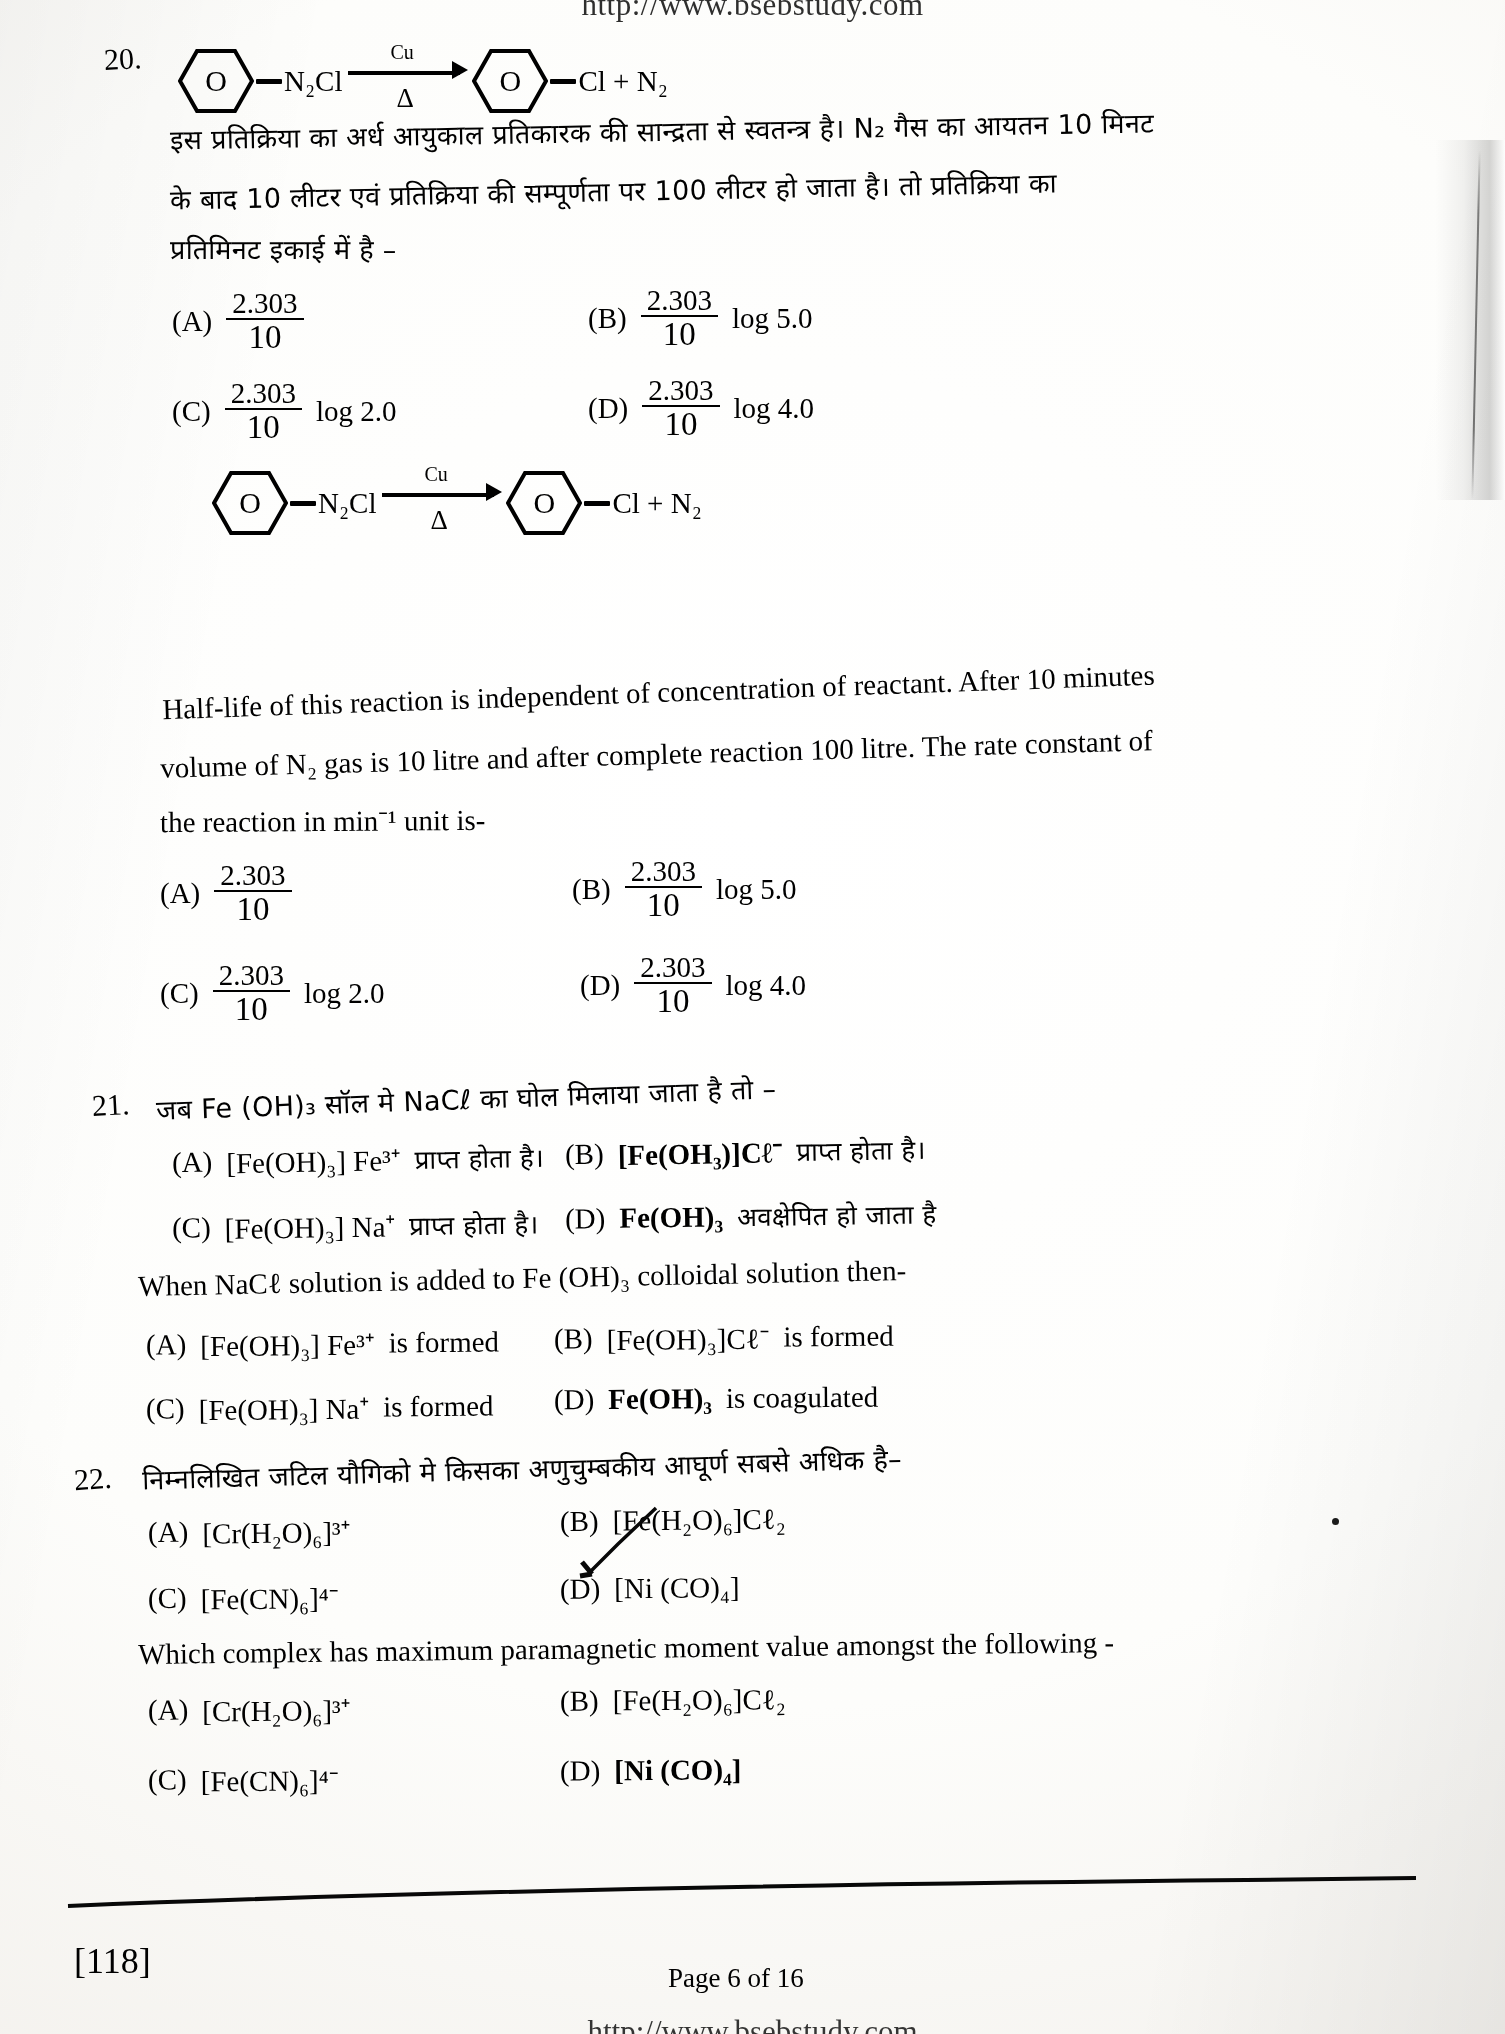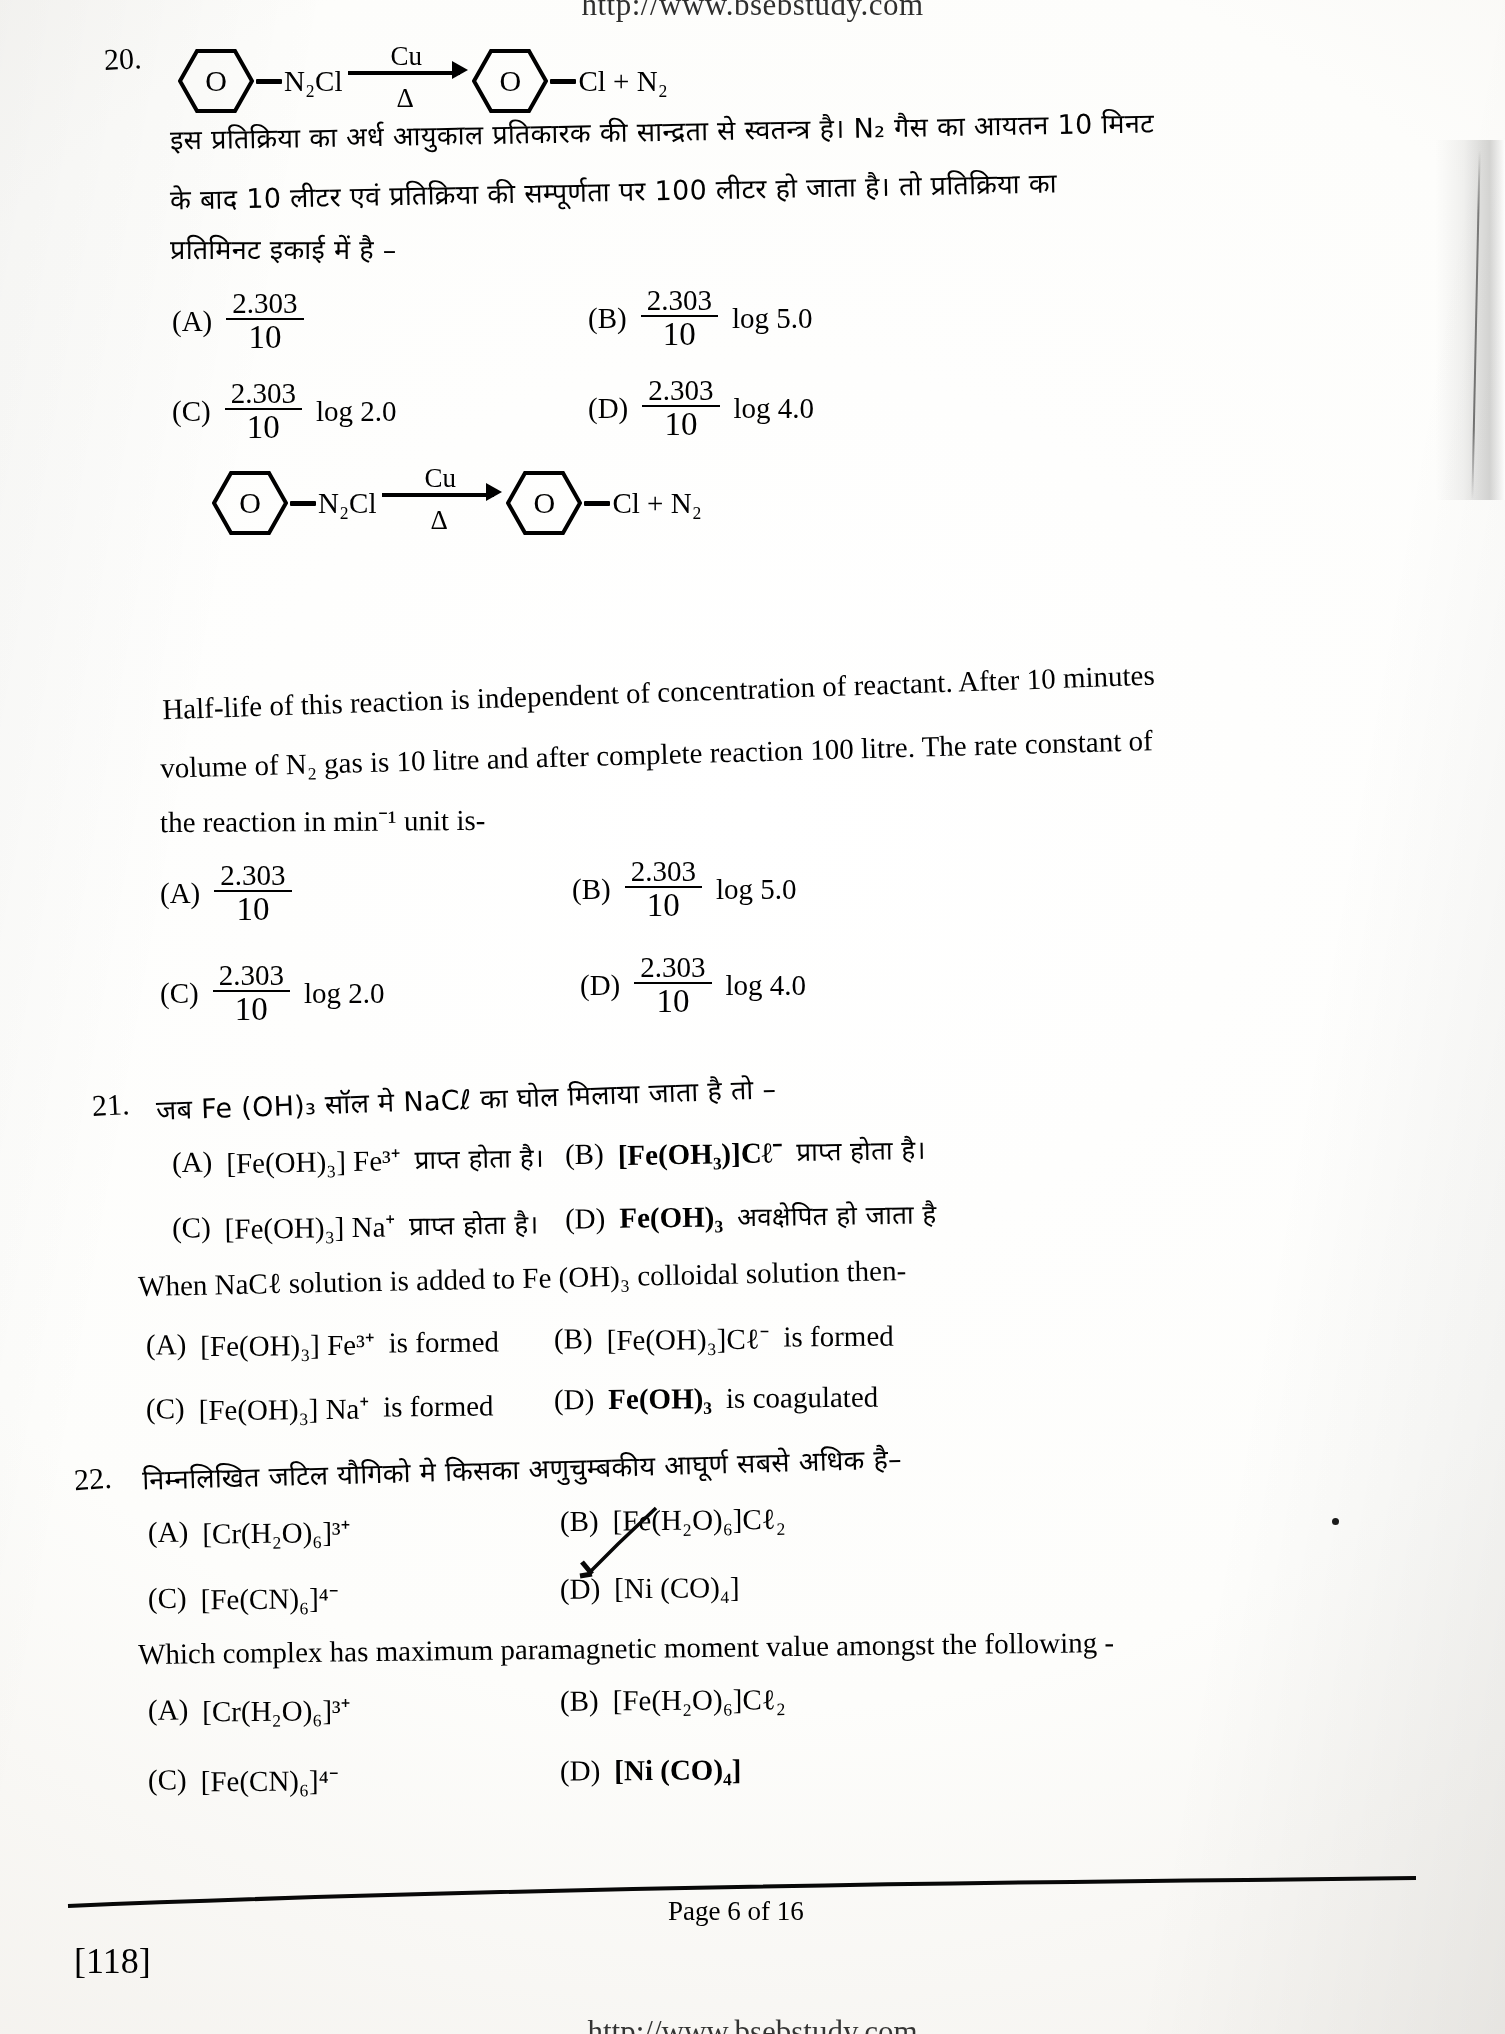--- a/index.html
+++ b/index.html
@@ -80,21 +80,21 @@
     width:76px;height:66px;position:relative;display:inline-block;
   }
   .hex svg{display:block;}
   .hexO{
     position:absolute;left:0;top:0;width:76px;height:66px;
     display:flex;align-items:center;justify-content:center;
     font-family:"Liberation Serif", serif;font-size:30px;
   }
   .bondline{width:26px;height:5px;background:#000;margin:0 2px;border-radius:1px;}
   .arrowwrap{position:relative;width:118px;height:64px;margin:0 6px;}
-  .arrowtop{position:absolute;left:42px;top:-8px;font-size:27px;}
+  .arrowtop{position:absolute;left:42px;top:-8px;font-size:20px;}
   .arrowbot{position:absolute;left:48px;top:34px;font-size:27px;}
   .arrowline{position:absolute;left:0;top:22px;width:112px;height:4px;background:#000;}
   .arrowhead{position:absolute;left:104px;top:12px;width:0;height:0;
     border-top:9px solid transparent;border-bottom:9px solid transparent;border-left:16px solid #000;}
 
   
   .frac{display:inline-block;text-align:center;vertical-align:middle;line-height:1.05;}
   .frac .num{display:block;padding:0 6px;font-size:29px;}
   .frac .den{display:block;border-top:2.5px solid #000;padding:0 6px;font-size:33px;}
   .opt{position:absolute;display:flex;align-items:center;gap:14px;font-size:29px;white-space:nowrap;}
@@ -333,16 +333,16 @@
     <span class="eng bold">[Ni (CO)₄]</span>
   </div>
 
   <div class="stray" style="left:1332px;top:1518px;width:7px;height:7px;background:#222;border-radius:50%;"></div>
 
   <svg style="position:absolute;left:66px;top:1876px;" width="1360" height="40">
     <path d="M2,30 C340,16 760,8 1180,4 L1350,2" stroke="#111" stroke-width="4" fill="none"></path>
   </svg>
 
   <div class="footnum" style="left:74px;top:1940px;">[118]</div>
-  <div class="pageof" style="left:668px;top:1896px;">Page 6 of 16</div>
+  <div class="pageof" style="left:668px;top:1963px;">Page 6 of 16</div>
 
   <div class="bottom-url">http://www.bsebstudy.com</div>
 </div>
 
 </body></html>

